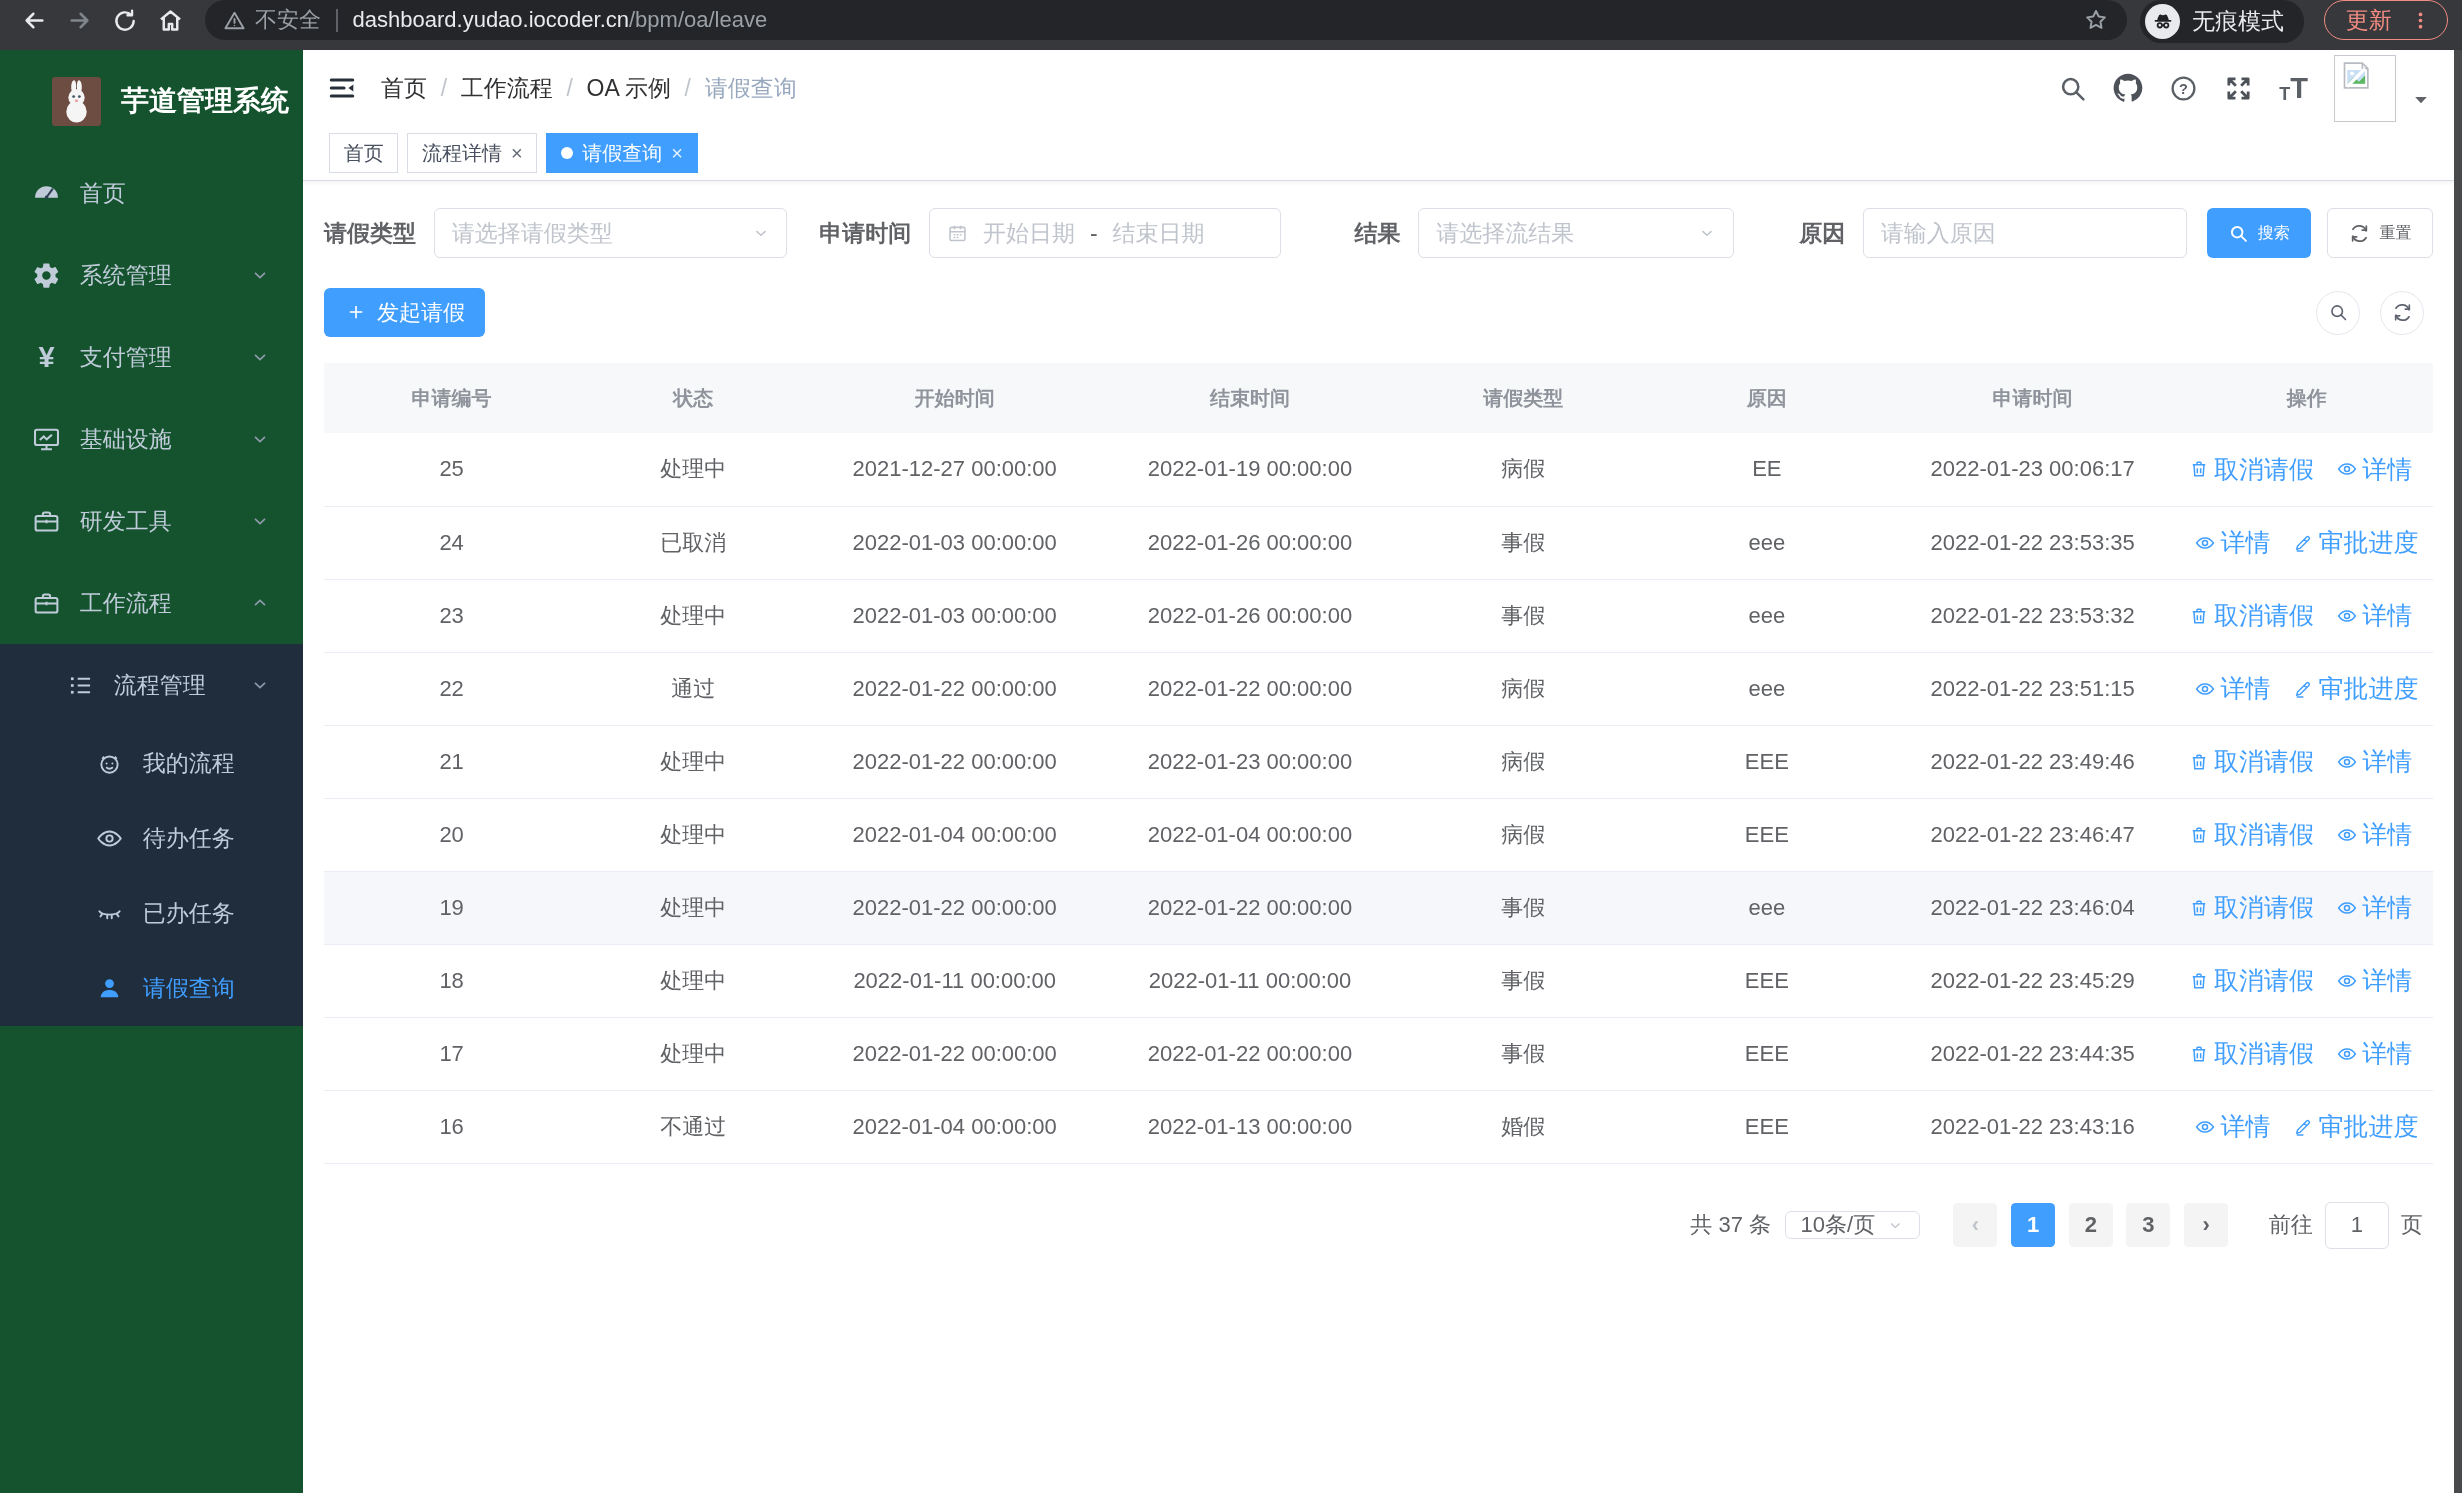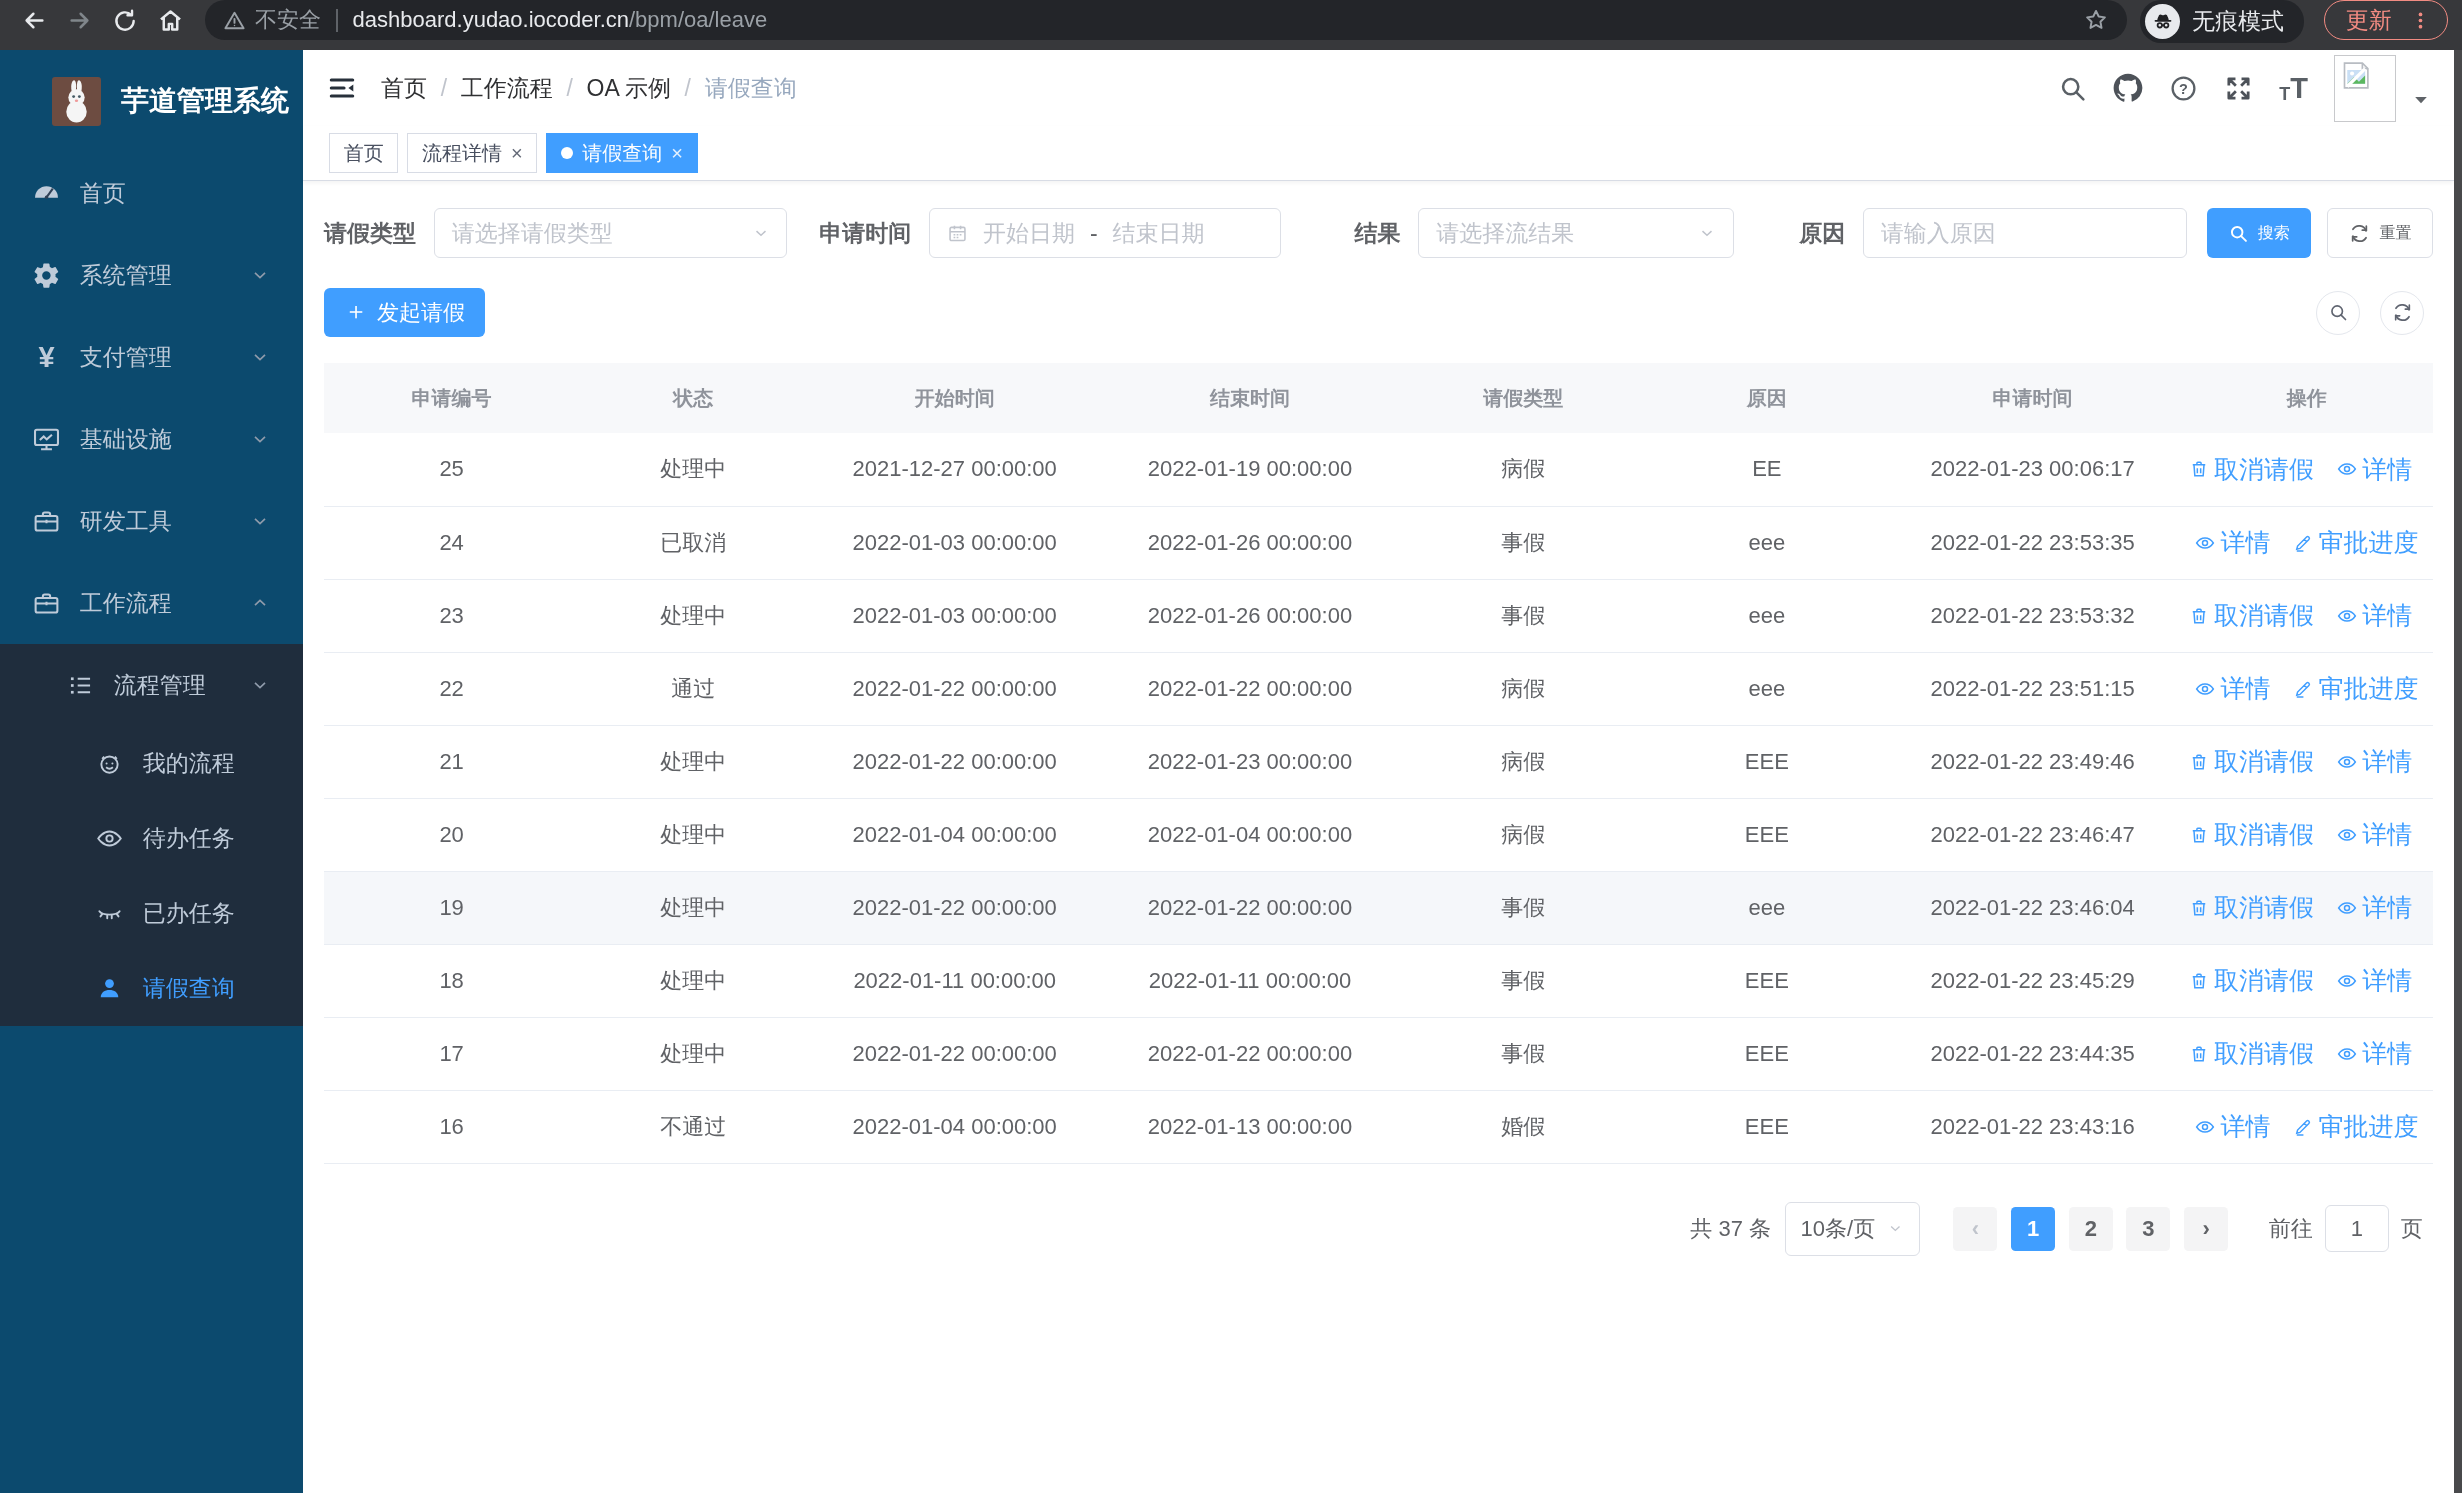--- a/index.html
+++ b/index.html
@@ -16,21 +16,21 @@
   .urlbar .star{margin-left:auto}
   .incog{height:43px;border-radius:21px;background:#232529;display:flex;align-items:center;gap:12px;padding:0 20px 0 4.6px;color:#e8eaed;font-size:23px;flex-shrink:0}
   .incog-circle{width:35px;height:35px;border-radius:50%;background:#e8eaed;display:flex;align-items:center;justify-content:center}
   .update-pill{height:40px;border-radius:20px;border:1.5px solid #f28b82;color:#f28b82;background:transparent;font-size:23px;padding:0 16.7px 0 21px;margin-left:15px;display:flex;align-items:center;gap:18px;cursor:pointer;flex-shrink:0}
 
   
   .app{display:flex;height:1443px;position:relative;background:#fff}
   .edge{position:absolute;right:0;top:0;bottom:0;width:7.6px;background:#48494b}
 
   
-  .sidebar{width:303px;background:#0c4a6e;flex-shrink:0;color:#bfcbd9}
+  .sidebar{width:303px;background:#14532d;flex-shrink:0;color:#bfcbd9}
   .logo-row{height:102px;display:flex;align-items:center;padding-left:52px;gap:20px}
   .logo{width:49px;height:49px;border-radius:3px;overflow:hidden;flex-shrink:0}
   .app-title{font-size:28px;font-weight:700;color:#fff;white-space:nowrap}
   .menu a{display:flex;align-items:center;height:82px;padding:0 33px 0 30px;font-size:23px;color:#bfcbd9;text-decoration:none;cursor:pointer}
   .menu .mi{width:33px;display:flex;justify-content:center;margin-right:16.7px;flex-shrink:0}
   .menu .ml{flex:1;white-space:nowrap}
   .menu .chev{margin-left:auto;color:#8f9bab}
   .submenu{background:#1f2d3d}
   .menu a.m2{padding-left:64px}
   .menu a.m3{padding-left:93px;height:75px}
@@ -85,21 +85,21 @@
   
   table.grid{width:100%;border-collapse:collapse;margin-top:26px;table-layout:fixed}
   .grid th{height:70px;background:#f7f8fa;color:#8f939b;font-size:20px;font-weight:600;text-align:center}
   .grid td{height:73px;font-size:22px;color:#606266;text-align:center;white-space:nowrap;overflow:hidden}
   .grid tbody tr{border-bottom:1.5px solid #e9edf3}
   .grid tbody tr.hl{background:#f5f7fa}
   .act{color:#409eff;display:inline-flex;align-items:center;gap:5.3px;margin:0 8.4px;font-size:25px;text-decoration:none;cursor:pointer;white-space:nowrap}
 
   
   .pager{margin-top:38px;display:flex;align-items:center;justify-content:flex-end;gap:13.7px;font-size:22px;color:#606266;padding-right:10.6px}
-  .psel{width:135px;height:54px;border:1.5px solid #dcdfe6;border-radius:6px;display:flex;align-items:center;justify-content:center;gap:12px;cursor:pointer;background:#fff}
+  .psel{width:135px;height:28px;border:1.5px solid #dcdfe6;border-radius:6px;display:flex;align-items:center;justify-content:center;gap:12px;cursor:pointer;background:#fff}
   .pbtn{min-width:44px;height:44px;border-radius:4.6px;background:#f4f4f5;display:flex;align-items:center;justify-content:center;font-weight:600;color:#606266;cursor:pointer;padding:0 6px}
   .pbtn.prev{color:#c0c4cc;margin-left:20px}
   .pbtn.active{background:#409eff;color:#fff}
   .pbtn.next{margin-right:27px}
   .goto{display:flex;align-items:center;gap:12px}
   .goto input{width:64px;height:47px;border:1.5px solid #dcdfe6;border-radius:6px;text-align:center;font-size:22px;color:#606266;font-family:inherit;outline:none}
 </style>
 </head>
 <body>
 

